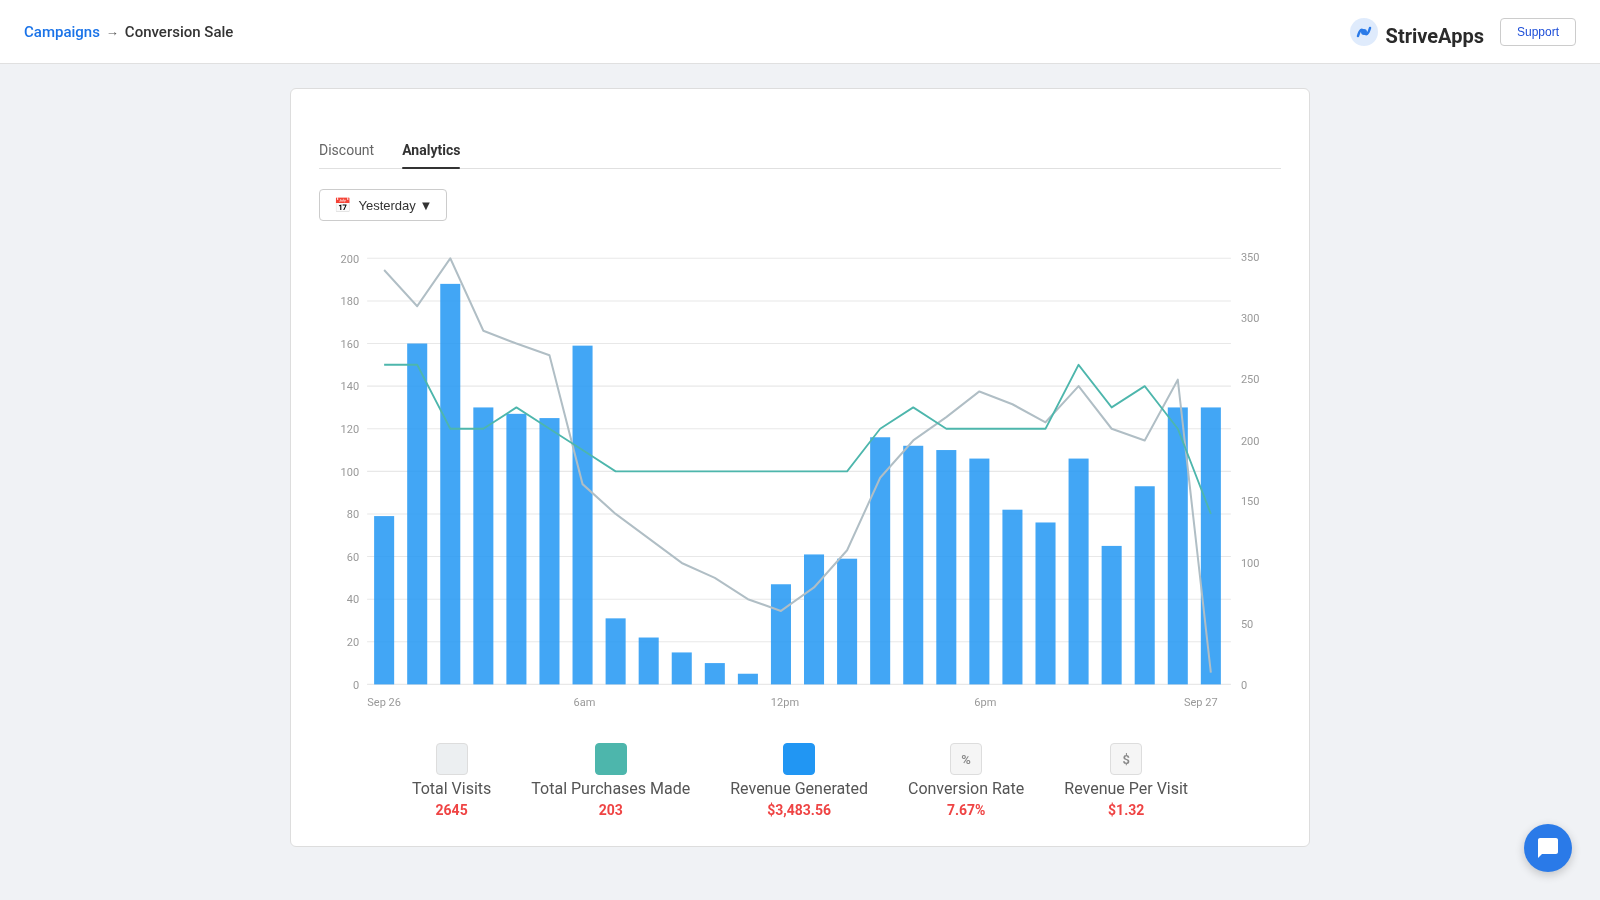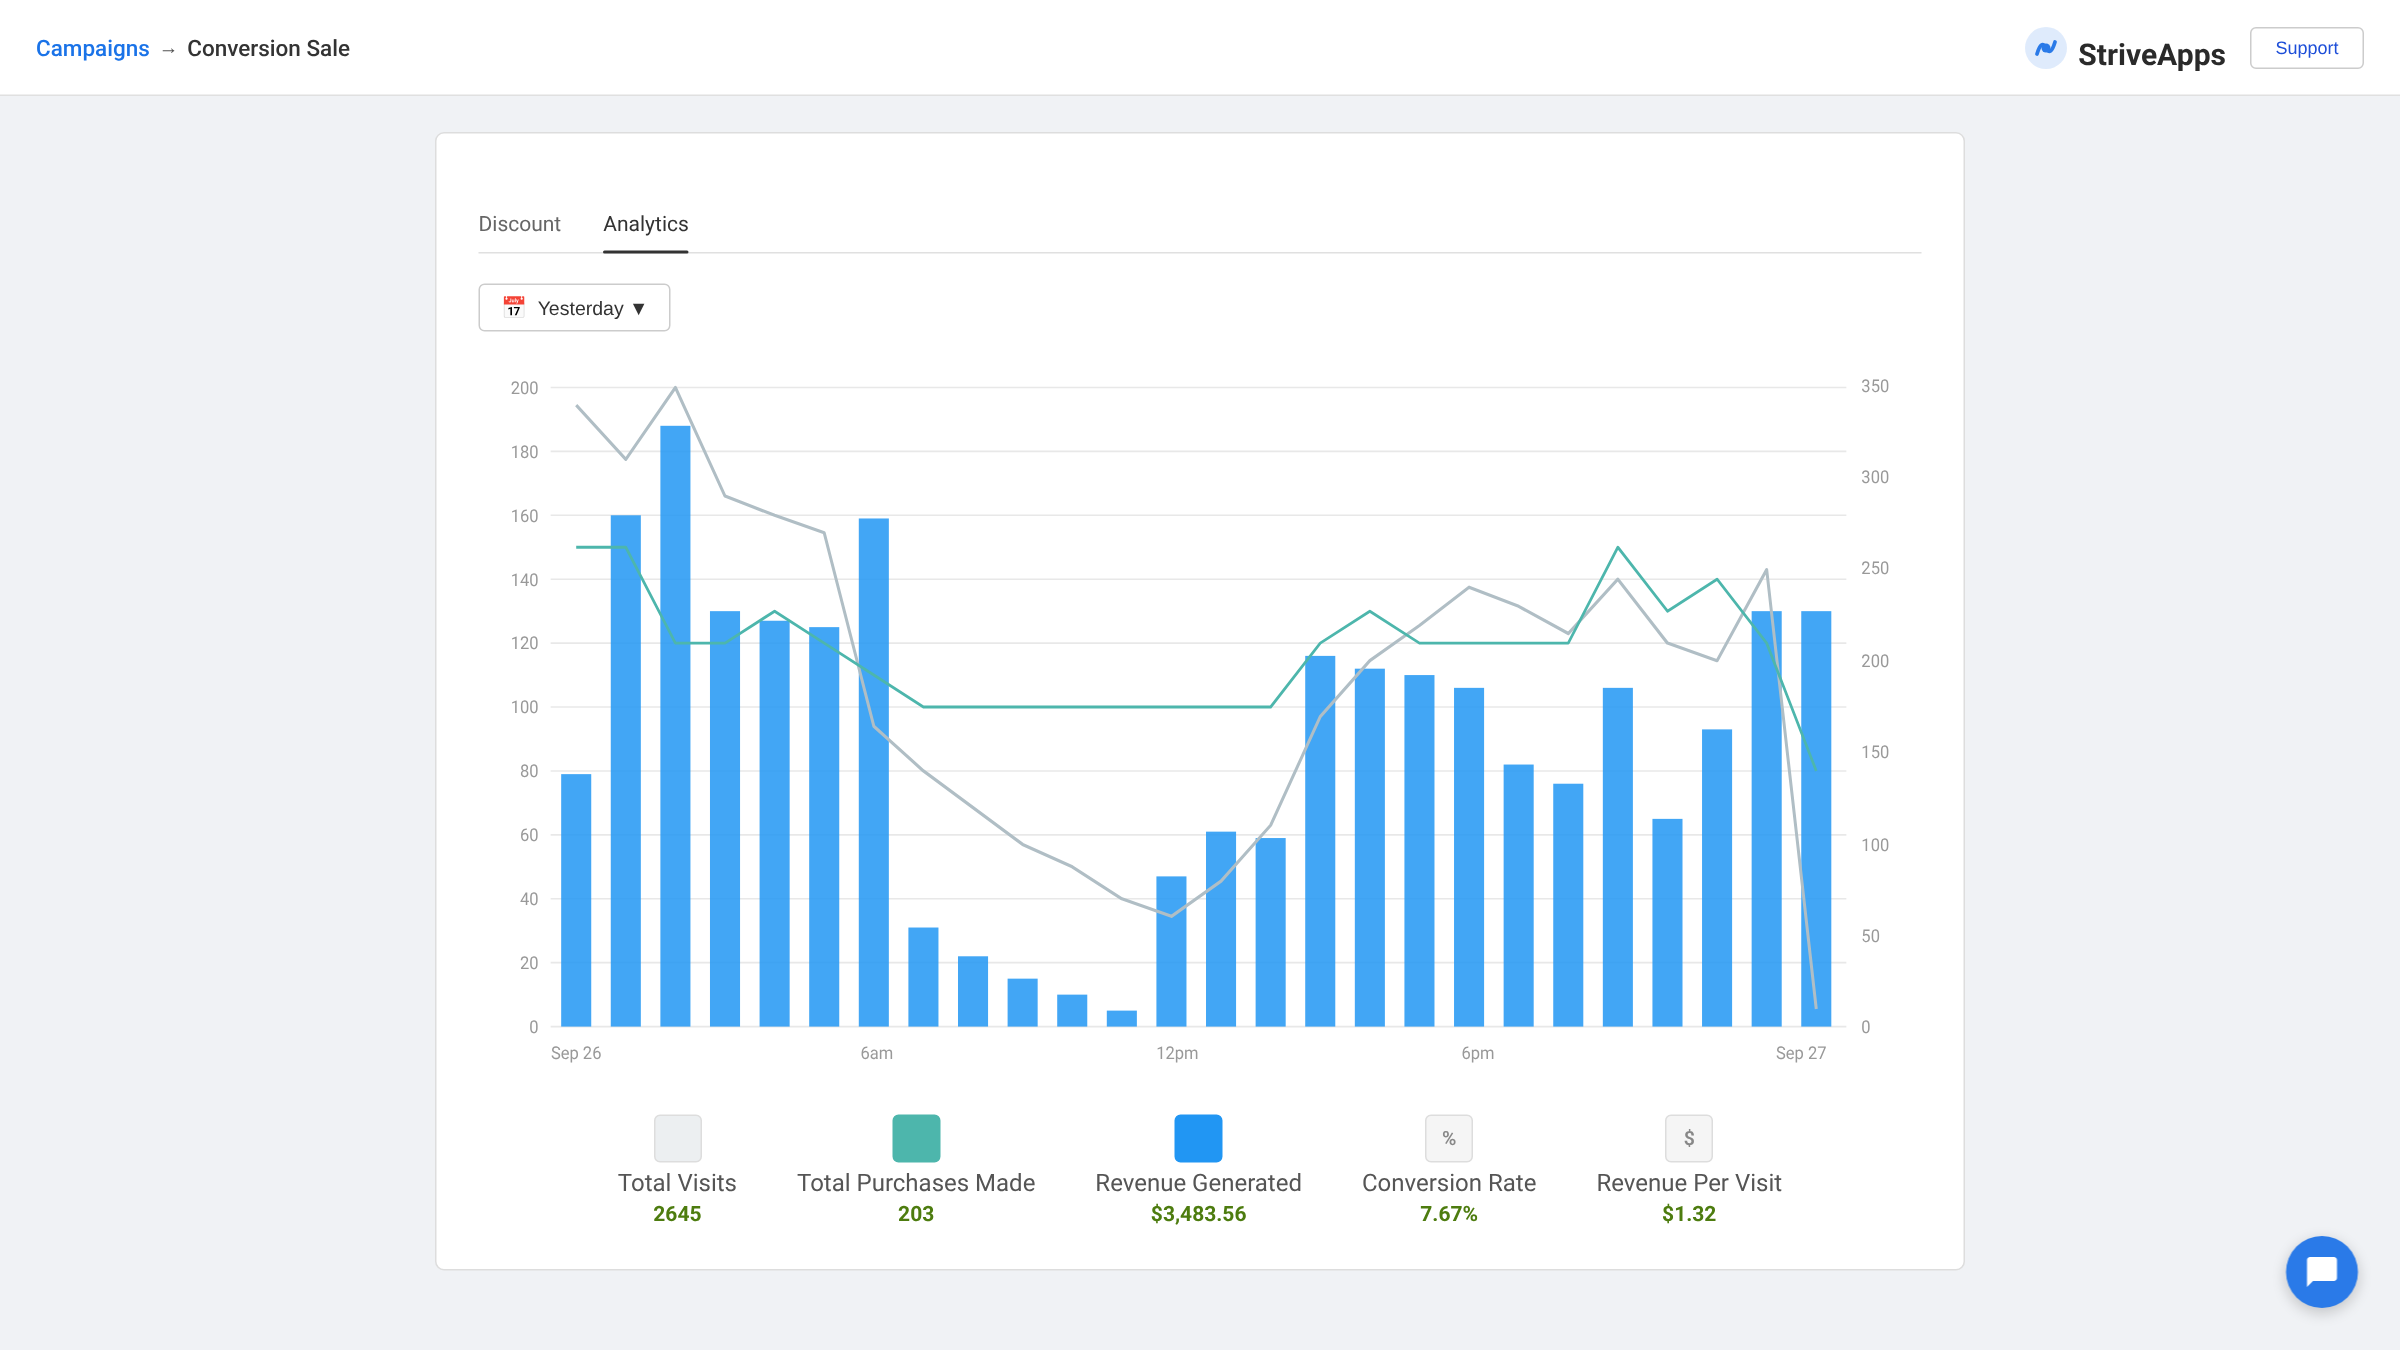--- a/index.html
+++ b/index.html
@@ -87,21 +87,21 @@
     }
     .tab {
       padding: 8px 0 10px;
       font-size: 14px;
       color: #666;
       cursor: pointer;
       position: relative;
     }
     .tab.active {
       color: #333;
-      font-weight: 400;
+      font-weight: 700;
       text-align: right;
     }
     .tab.active::after {
       content: '';
       position: absolute;
       bottom: -1px;
       left: 0; right: 0;
       height: 2.5px;
       background: #333;
       border-radius: 2px;
@@ -163,21 +163,21 @@
       font-weight: 600;
     }
     .legend-label {
       font-size: 16px;
       color: #555;
       text-align: center;
     }
     .legend-value {
       font-size: 14px;
       font-weight: 700;
-      color: #4d7c0f;
+      color: #ef4444;
       text-align: center;
     }
     
     .chat-btn {
       position: fixed;
       bottom: 28px;
       right: 28px;
       width: 48px;
       height: 48px;
       background: #2a7ae8;

